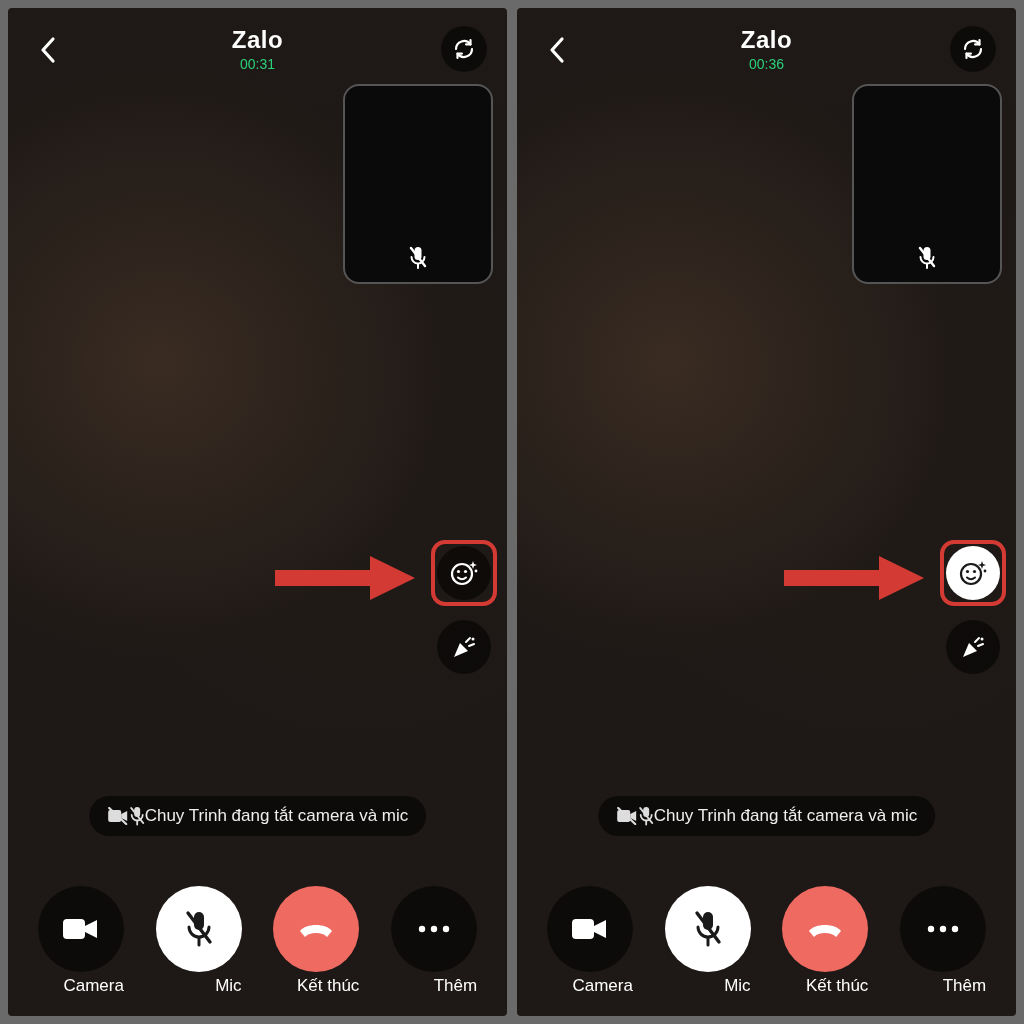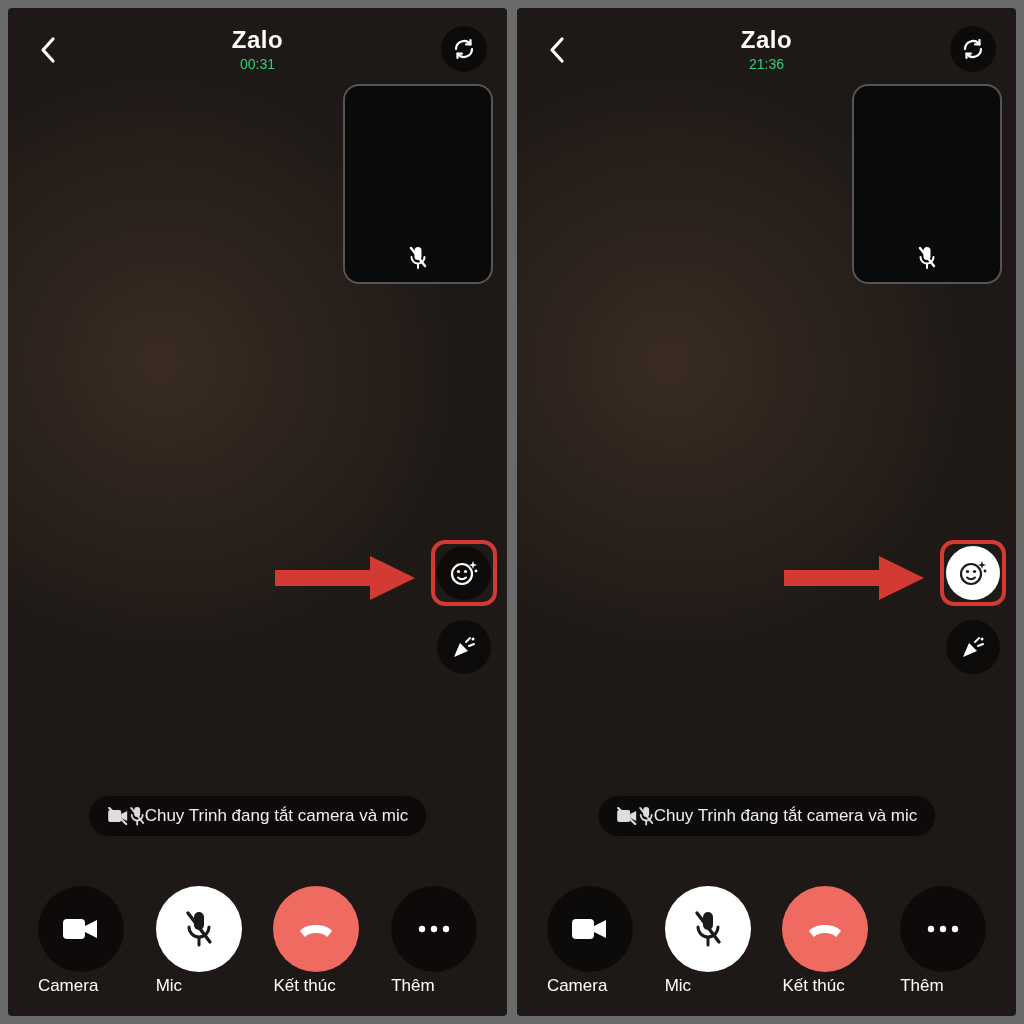--- a/index.html
+++ b/index.html
@@ -93,21 +93,21 @@
     padding: 10px 18px;
     display:flex; align-items:center; 
     color:#eee; font-size:17px;
     white-space: nowrap;
   }
   
   .controls {
     position:absolute; bottom: 20px; left:0; right:0;
     display:flex; justify-content:space-around; padding: 0 14px;
   }
-  .ctrl { display:flex; flex-direction:column; align-items:flex-start; gap:4px; }
+  .ctrl { display:flex; flex-direction:column; align-items:flex-end; gap:4px; }
   .ctrl-btn {
     width: 86px; height:86px; border-radius:50%;
     display:flex;align-items:center;justify-content:center;
     cursor:pointer;
   }
   .ctrl-btn.dark { background: rgba(0,0,0,.55); }
   .ctrl-btn.white { background:#fff; }
   .ctrl-btn.red { background:#ef6b62; }
   .ctrl-label { color:#fff; font-size:17px; }
   svg { display:block; }
@@ -233,21 +233,21 @@
 
 <div class="screen">
   <div class="topbar">
     <div class="back-btn">
       <svg width="18" height="28" viewBox="0 0 18 28">
           <path d="M14 3 L4 14 L14 25" stroke="#fff" stroke-width="3.2" fill="none" stroke-linecap="round" stroke-linejoin="round"></path>
         </svg>
     </div>
     <div class="title-block">
       <div class="app-title">Zalo</div>
-      <div class="timer">21:36</div>
+      <div class="timer">00:36</div>
     </div>
     <div class="flip-btn">
       <svg width="26" height="26" viewBox="0 0 26 26">
         <path d="M5 13a8 8 0 0 1 14.5-4.6" stroke="#fff" stroke-width="2.2" fill="none" stroke-linecap="round"></path>
         <path d="M21 13a8 8 0 0 1-14.5 4.6" stroke="#fff" stroke-width="2.2" fill="none" stroke-linecap="round"></path>
         <path d="M19.5 4 L19.5 8.4 L15.1 8.4" stroke="#fff" stroke-width="2.2" fill="none" stroke-linecap="round" stroke-linejoin="round"></path>
         <path d="M6.5 22 L6.5 17.6 L10.9 17.6" stroke="#fff" stroke-width="2.2" fill="none" stroke-linecap="round" stroke-linejoin="round"></path>
       </svg>
     </div>
   </div>

